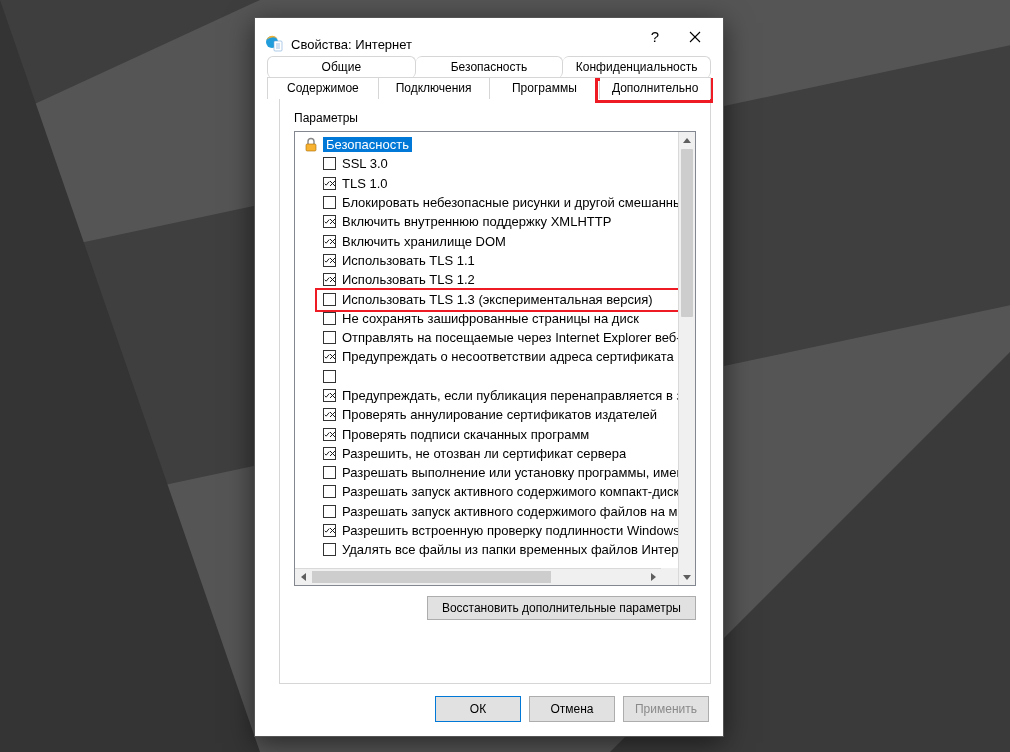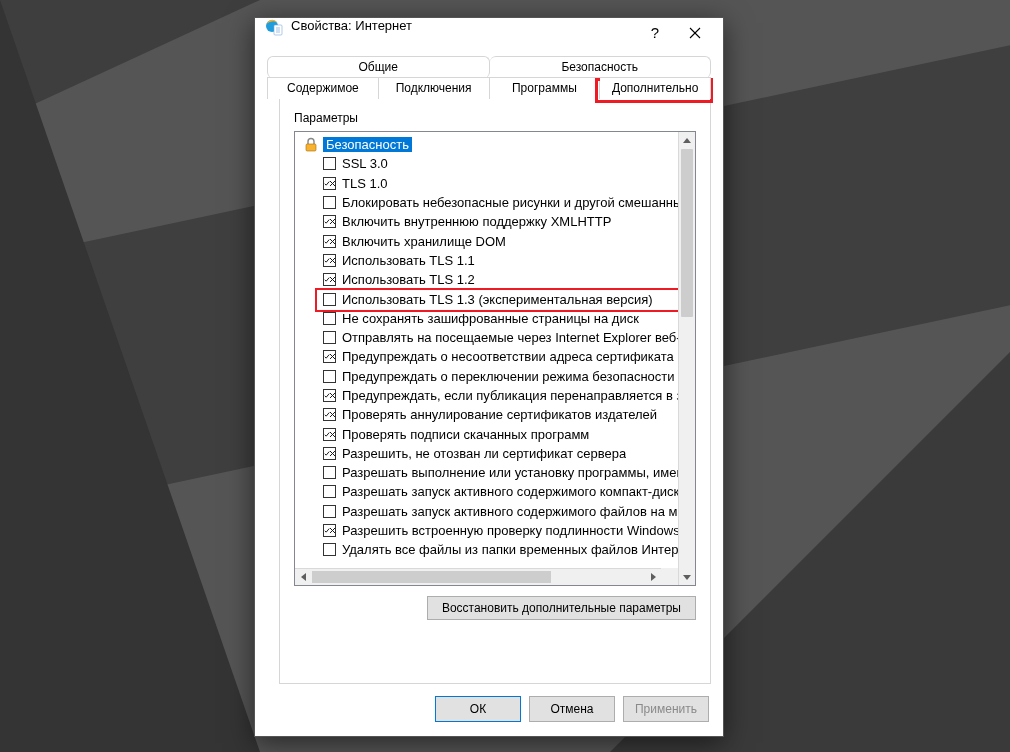--- a/index.html
+++ b/index.html
@@ -24,21 +24,21 @@
               background:#3f3f3f; transform:skewY(-12deg); transform-origin:0 0; }
   
   .watermark { position:absolute; left:430px; top:140px; font-size:48px;
                color:rgba(255,255,255,0.04); font-style:italic; pointer-events:none;
                transform:rotate(12deg); letter-spacing:2px; }
 
   
   .dialog { position:absolute; left:254px; top:17px; width:470px; height:720px;
             background:#fff; border:1px solid #555;
             box-shadow:0 6px 26px rgba(0,0,0,0.55); display:flex; flex-direction:column; }
-  .titlebar { height:34px; display:flex; align-items:flex-start; padding:0 8px 0 10px;
+  .titlebar { height:34px; display:flex; align-items:flex-end; padding:0 8px 0 10px;
               color:#000; user-select:none; }
   .titlebar .icon-ie { width:18px; height:18px; margin-right:8px; position:relative; }
   .titlebar .title { flex:1; font-size:13px; white-space:nowrap; }
   .titlebar .winbtn { width:40px; height:30px; display:flex; align-items:center;
                       justify-content:center; color:#000; }
   .titlebar .winbtn svg { width:12px; height:12px; }
   .titlebar .help { font-size:15px; font-weight:400; width:40px; text-align:center;
                     line-height:30px; }
 
   
@@ -152,20 +152,21 @@
         <line x1="1" y1="1" x2="11" y2="11" stroke="#000" stroke-width="1.1"></line>
         <line x1="11" y1="1" x2="1" y2="11" stroke="#000" stroke-width="1.1"></line>
       </svg>
     </span>
   </div>
 
   <div class="tabs">
     <div class="tabrow top">
       <div class="tab">Общие</div>
       <div class="tab">Безопасность</div>
+      <div class="tab">Конфиденциальность</div>
     </div>
     <div class="tabrow bot">
       <div class="tab">Содержимое</div>
       <div class="tab">Подключения</div>
       <div class="tab">Программы</div>
       <div class="tab active">Дополнительно</div>
     </div>
     <div class="highlight-tab"></div>
   </div>
 
@@ -245,21 +246,20 @@
             <div class="tree-item">
               <span class="cb checked">
                 <svg viewBox="0 0 11 11">
                   <polyline points="1.5,6 4,8.5 9.5,2" fill="none" stroke="#1a1a1a" stroke-width="1.8"></polyline>
                 </svg>
               </span>
               <span class="lbl">Предупреждать о несоответствии адреса сертификата</span>
             </div>
             <div class="tree-item">
               <span class="cb"></span>
-              <span class="lbl">Предупреждать о переключении режима безопасности</span>
             </div>
             <div class="tree-item">
               <span class="cb checked">
                 <svg viewBox="0 0 11 11">
                   <polyline points="1.5,6 4,8.5 9.5,2" fill="none" stroke="#1a1a1a" stroke-width="1.8"></polyline>
                 </svg>
               </span>
               <span class="lbl">Предупреждать, если публикация перенаправляется в зону</span>
             </div>
             <div class="tree-item">

